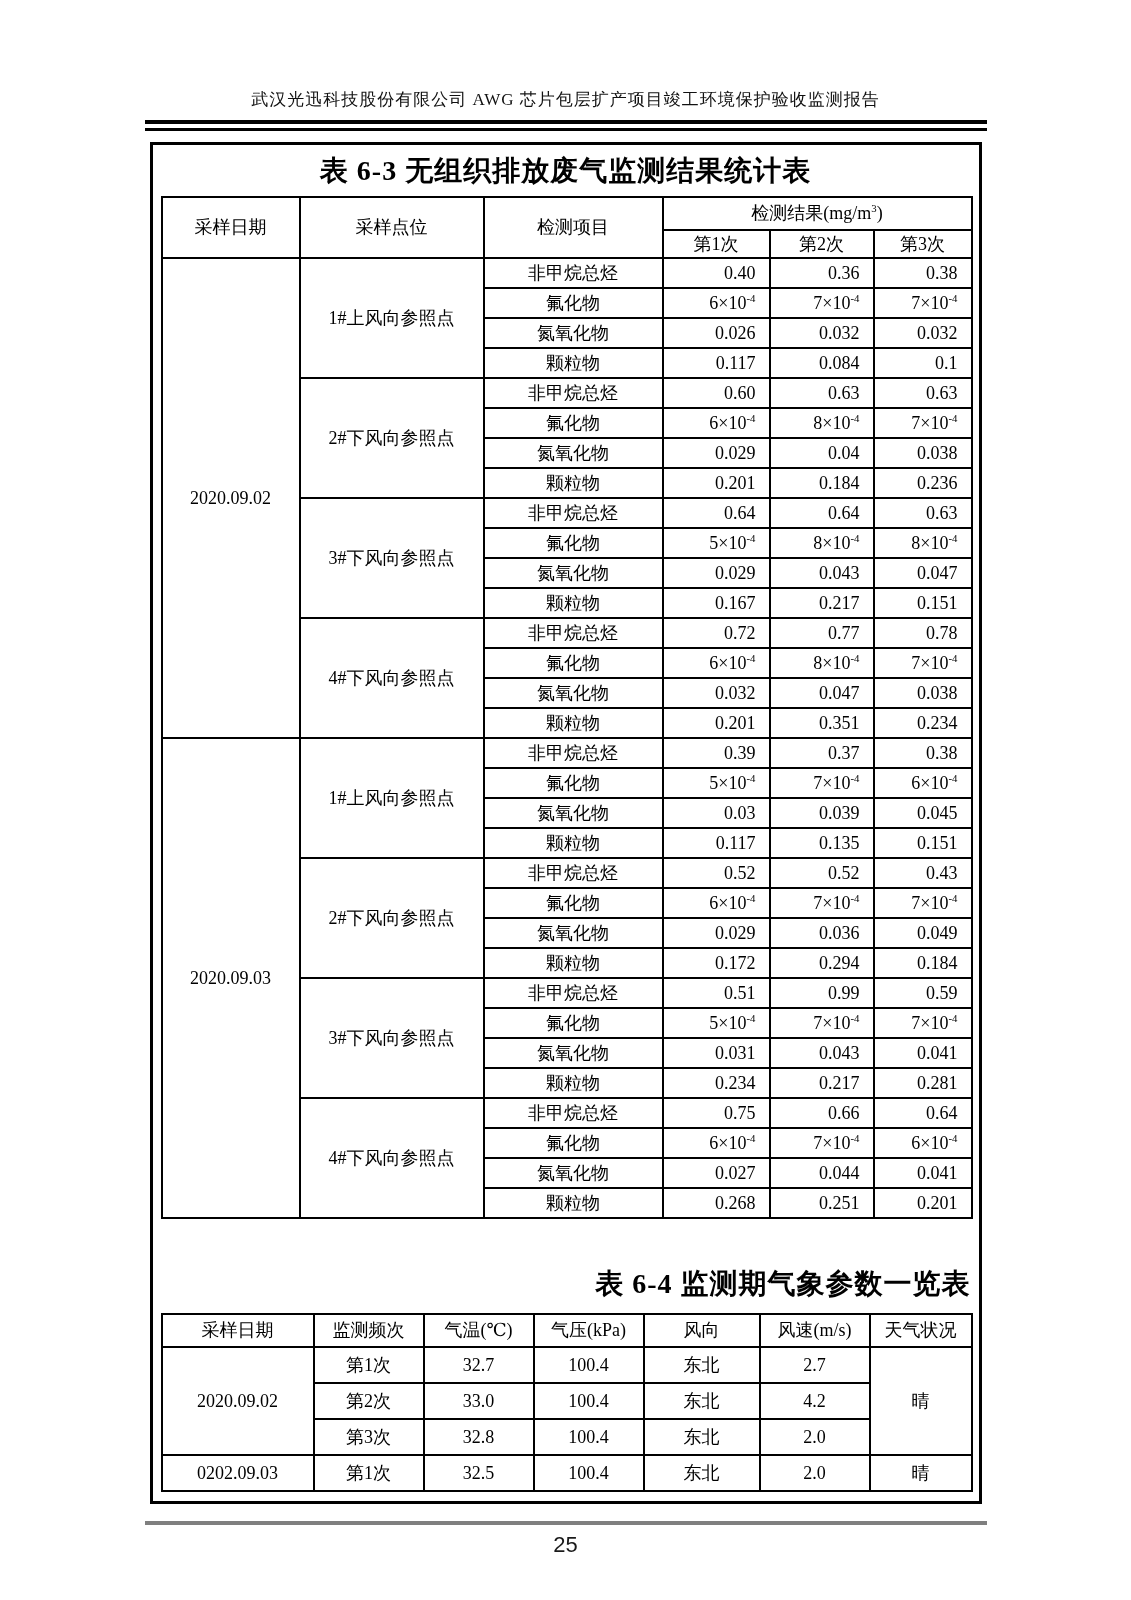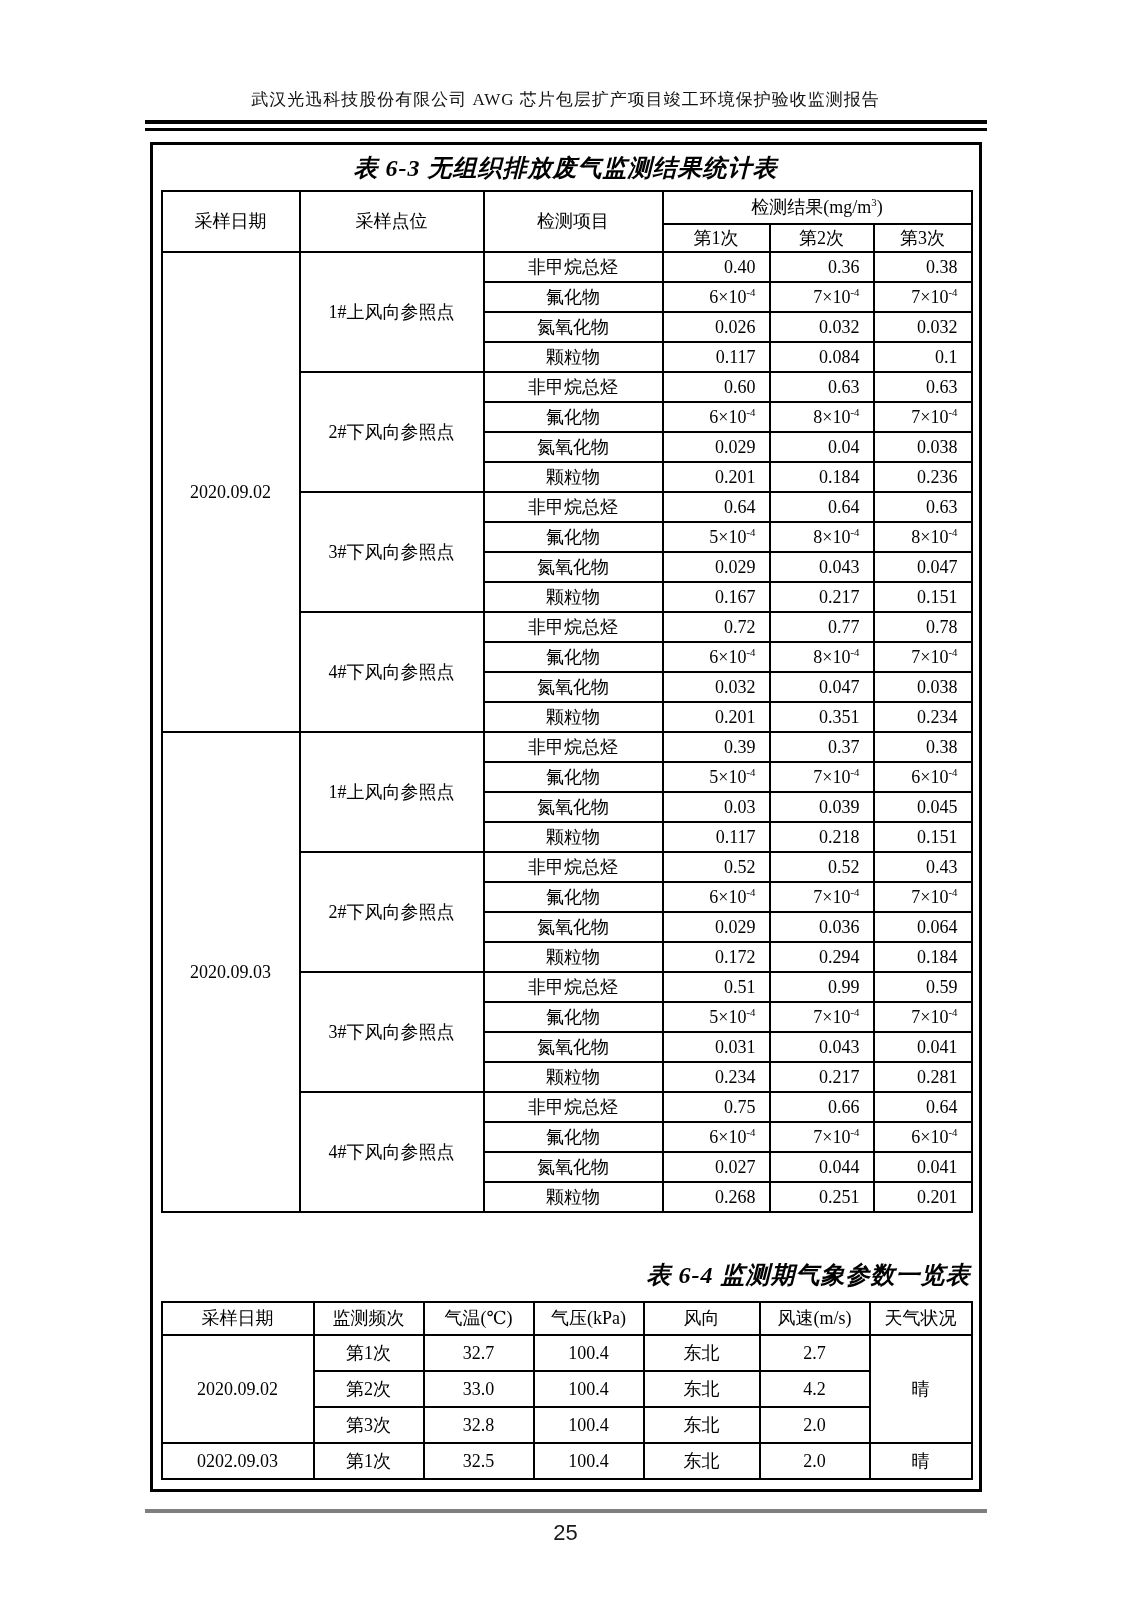--- a/index.html
+++ b/index.html
@@ -25,25 +25,24 @@
   }
   .content-box {
     box-sizing:border-box;
     width:832px;
     margin:11px auto 0;
     border:3px solid #000;
     padding:5px 8px 9px 8px;
   }
   .table-title {
     text-align:center;
-    font-size:24px;
+    font-size:28px;
     font-weight:bold;
     letter-spacing:1px;
     margin:2px 0 6px 0;
-    font-style:italic;
   }
   .table-title.second { margin:46px 0 10px 0;text-align:right; }
 
   table { border-collapse:collapse; table-layout:fixed; width:810px; margin:0 auto; }
   th, td {
     border:2px solid #000;
     font-size:18px;
     font-weight:normal;
     text-align:center;
     vertical-align:middle;
@@ -224,41 +223,41 @@
           </tr>
           <tr>
             <td>氮氧化物</td>
             <td class="num">0.03</td>
             <td class="num">0.039</td>
             <td class="num">0.045</td>
           </tr>
           <tr>
             <td>颗粒物</td>
             <td class="num">0.117</td>
-            <td class="num">0.218</td>
+            <td class="num">0.135</td>
             <td class="num">0.151</td>
           </tr>
           <tr>
             <td rowspan="4">2#下风向参照点</td>
             <td>非甲烷总烃</td>
             <td class="num">0.52</td>
             <td class="num">0.52</td>
             <td class="num">0.43</td>
           </tr>
           <tr>
             <td>氟化物</td>
             <td class="num">6×10<sup>-4</sup></td>
             <td class="num">7×10<sup>-4</sup></td>
             <td class="num">7×10<sup>-4</sup></td>
           </tr>
           <tr>
             <td>氮氧化物</td>
             <td class="num">0.029</td>
             <td class="num">0.036</td>
-            <td class="num">0.064</td>
+            <td class="num">0.049</td>
           </tr>
           <tr>
             <td>颗粒物</td>
             <td class="num">0.172</td>
             <td class="num">0.294</td>
             <td class="num">0.184</td>
           </tr>
           <tr>
             <td rowspan="4">3#下风向参照点</td>
             <td>非甲烷总烃</td>

